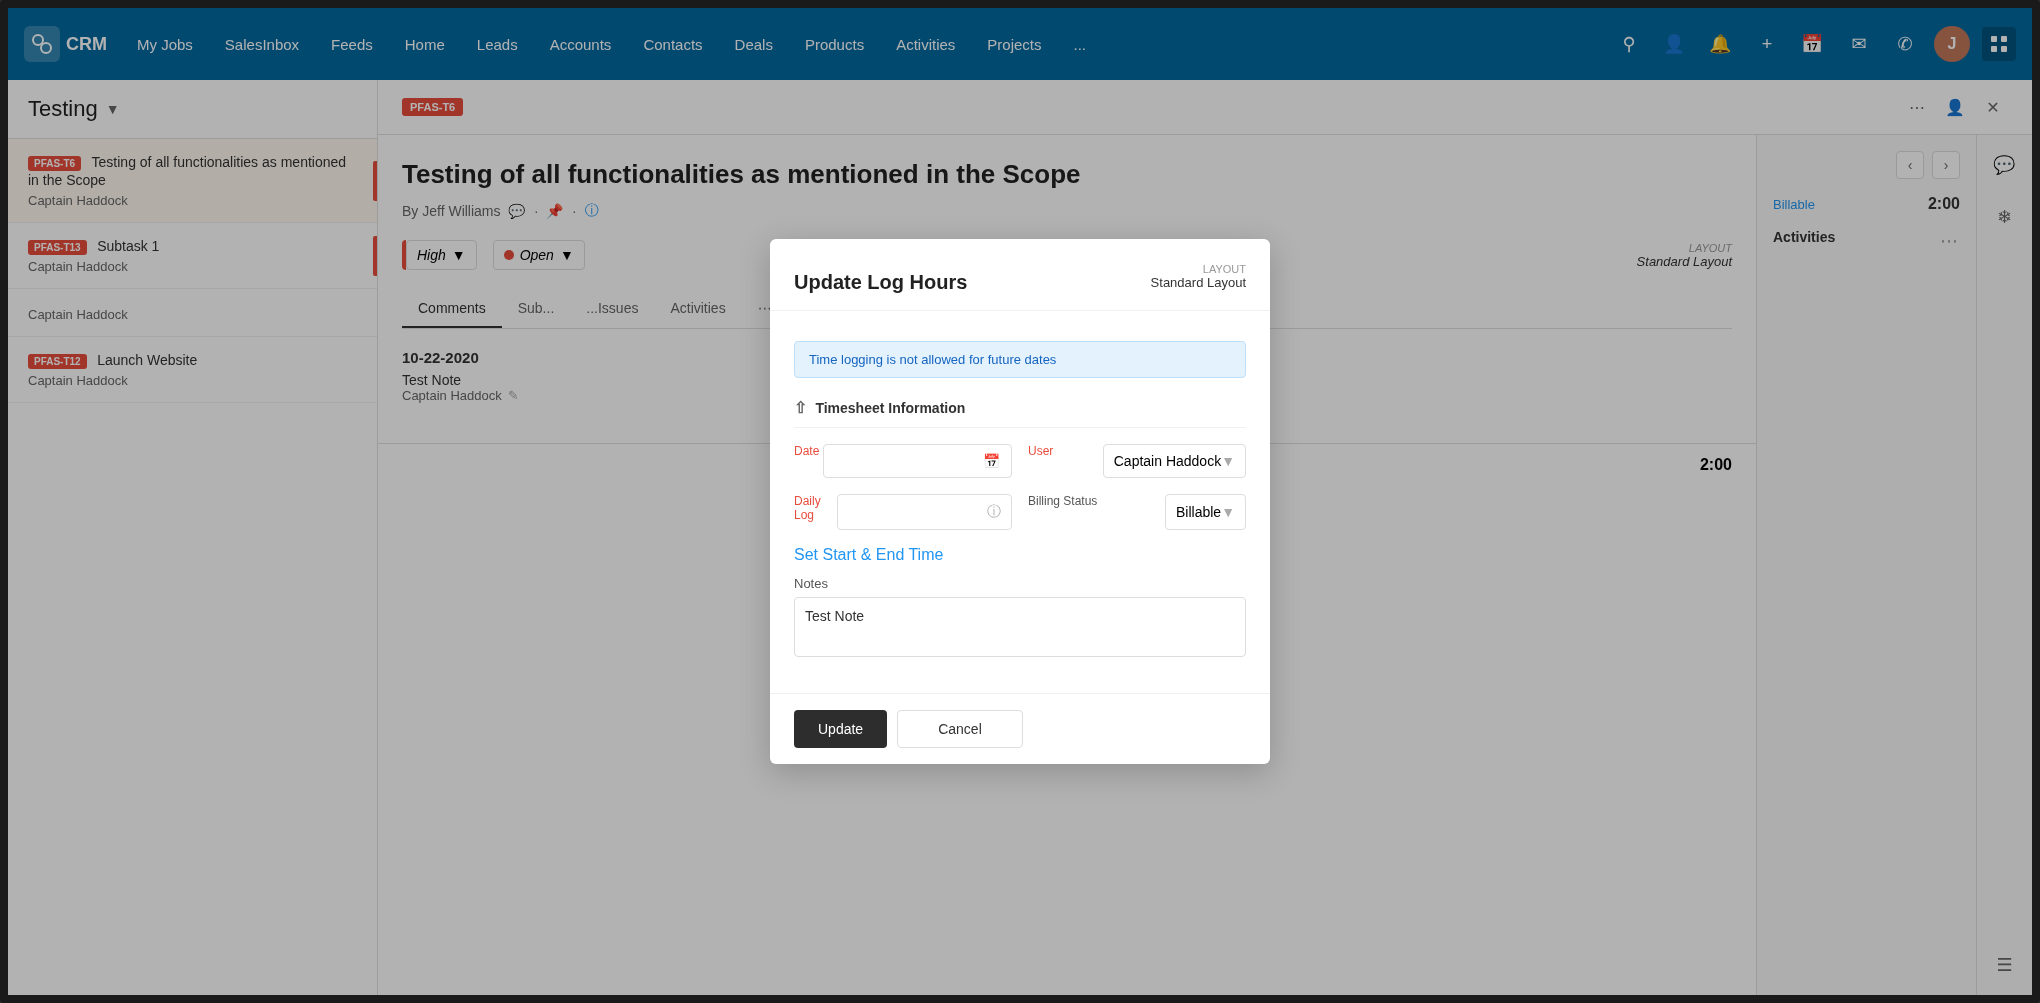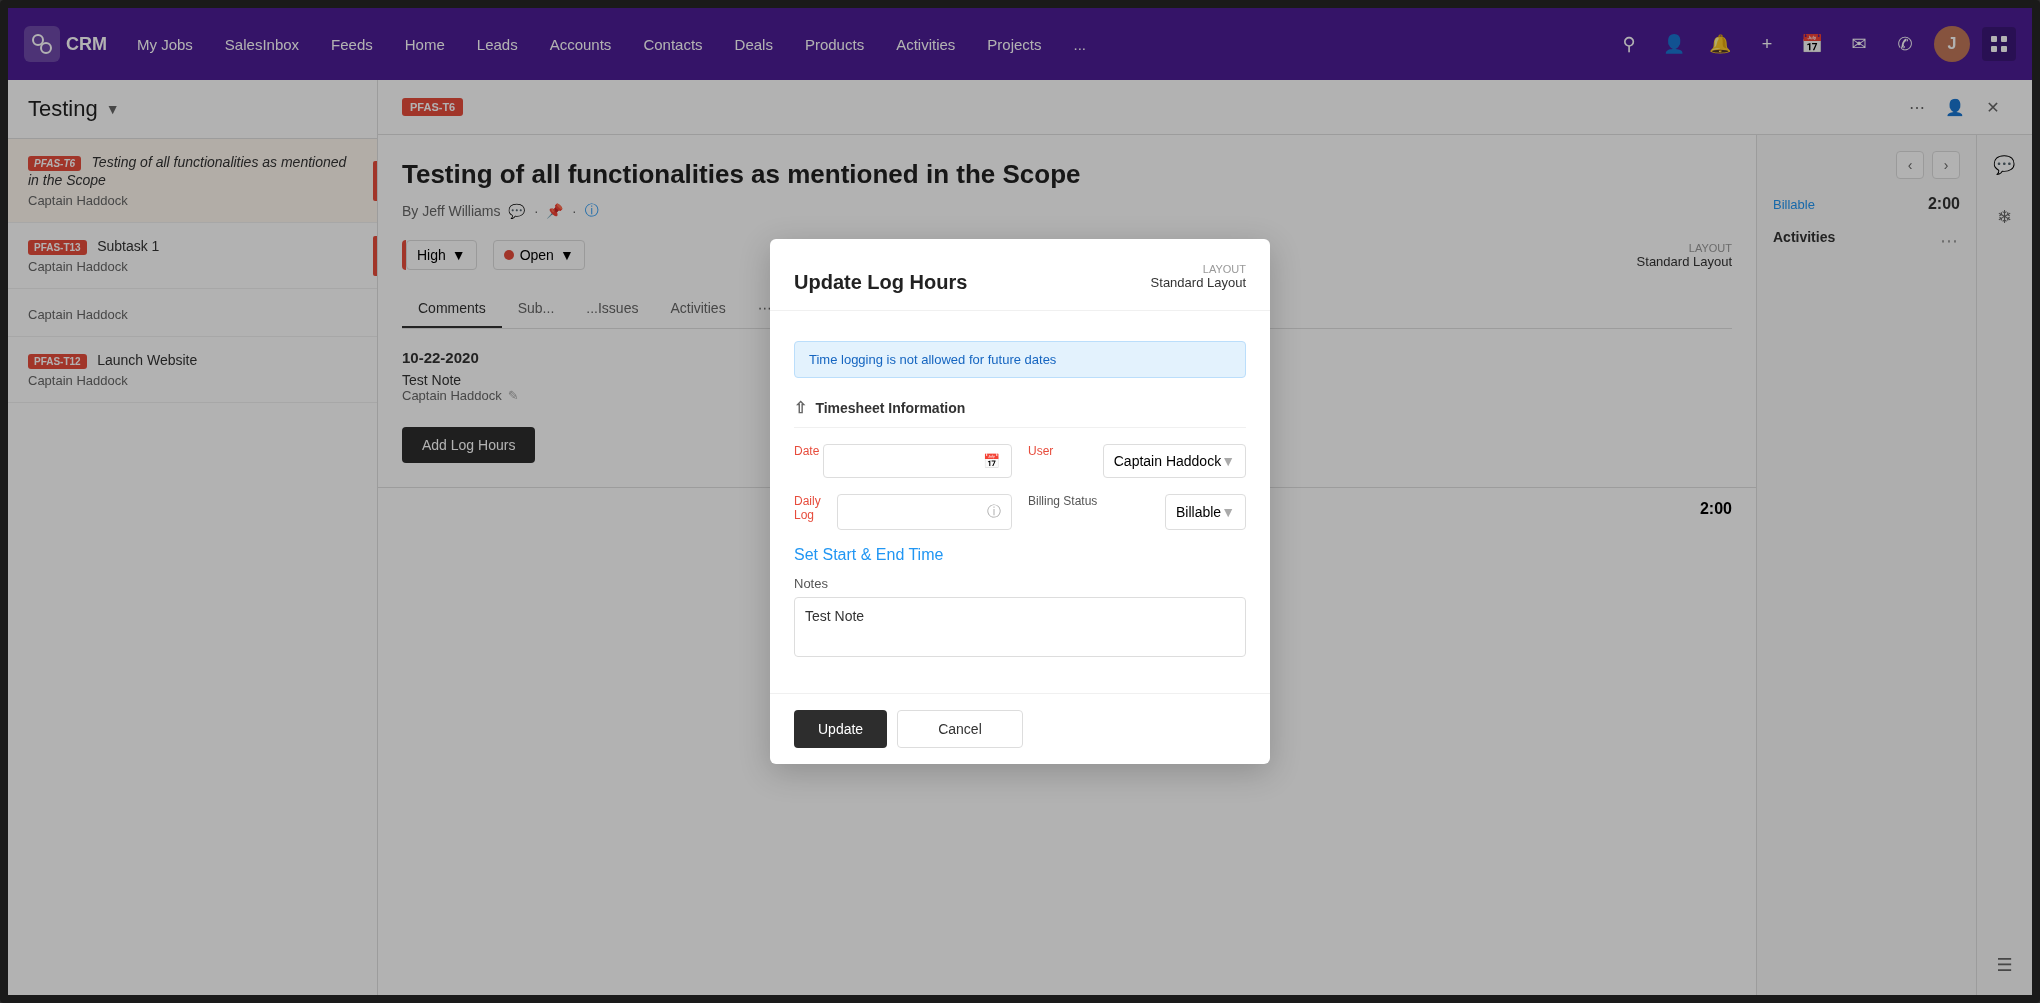--- a/index.html
+++ b/index.html
@@ -1,20 +1,20 @@
 <!DOCTYPE html>
 <html><head>
   <meta charset="utf-8">
   <style>
     * { box-sizing: border-box; margin: 0; padding: 0; font-family: -apple-system, BlinkMacSystemFont, 'Segoe UI', sans-serif; }
     body { background: #2d2d2d; display: flex; align-items: center; justify-content: center; min-height: 100vh; }
     .screen { width: 2040px; height: 1003px; background: #f0f0f0; position: relative; overflow: hidden; border: 8px solid #1a1a1a; border-radius: 4px; }
 
     
-    .top-nav { background: #4c1d95; height: 72px; display: flex; align-items: center; padding: 0 16px; gap: 4px; }
+    .top-nav { background: #0369a1; height: 72px; display: flex; align-items: center; padding: 0 16px; gap: 4px; }
     .nav-logo { display: flex; align-items: center; gap: 6px; color: white; font-weight: 700; font-size: 18px; margin-right: 12px; }
     .nav-logo-icon { width: 36px; height: 36px; background: rgba(255,255,255,0.2); border-radius: 6px; display: flex; align-items: center; justify-content: center; color: white; font-size: 14px; }
     .nav-item { color: white; font-size: 15px; padding: 8px 14px; cursor: pointer; border-radius: 4px; white-space: nowrap; font-weight: 500; }
     .nav-right { margin-left: auto; display: flex; align-items: center; gap: 12px; }
     .nav-icon-btn { color: white; width: 34px; height: 34px; display: flex; align-items: center; justify-content: center; cursor: pointer; font-size: 18px; border-radius: 4px; }
     .nav-avatar { width: 36px; height: 36px; border-radius: 50%; background: #c0785a; display: flex; align-items: center; justify-content: center; color: white; font-weight: 600; cursor: pointer; }
     .nav-grid-btn { width: 34px; height: 34px; background: rgba(0,0,0,0.2); border-radius: 4px; display: flex; align-items: center; justify-content: center; cursor: pointer; }
 
     
     .main-layout { display: flex; height: calc(100% - 72px); }
@@ -35,21 +35,21 @@
     
     .content-area { flex: 1; background: #f5f5f5; display: flex; flex-direction: column; overflow: hidden; position: relative; }
     .task-header-bar { background: white; padding: 12px 24px; border-bottom: 1px solid #e0e0e0; display: flex; align-items: center; gap: 12px; }
     .task-tag { background: #e74c3c; color: white; font-size: 11px; font-weight: 700; padding: 3px 8px; border-radius: 3px; }
     .task-header-actions { margin-left: auto; display: flex; gap: 8px; }
     .header-icon-btn { width: 30px; height: 30px; display: flex; align-items: center; justify-content: center; cursor: pointer; border-radius: 4px; color: #666; font-size: 16px; }
     .task-title { font-size: 26px; font-weight: 600; color: #222; margin-bottom: 12px; }
     .task-meta { display: flex; align-items: center; gap: 8px; margin-bottom: 20px; color: #666; font-size: 14px; }
     .task-meta-icon { color: #aaa; cursor: pointer; }
 
-    .task-controls { display: flex; align-items: center; gap: 16px; margin-bottom: 20px; }
+    .task-controls { display: flex; align-items: center; gap: 16px; margin-bottom: 20px; font-style: italic; }
     .priority-badge { display: flex; align-items: center; gap: 6px; border: 1px solid #ddd; border-radius: 4px; padding: 6px 10px; cursor: pointer; font-size: 14px; font-weight: 500; }
     .priority-wrapper { position: relative; border-left: 4px solid #e74c3c; border-radius: 4px; }
     .status-badge { display: flex; align-items: center; gap: 6px; border: 1px solid #ddd; border-radius: 4px; padding: 6px 10px; cursor: pointer; font-size: 14px; }
     .status-dot { width: 10px; height: 10px; border-radius: 50%; background: #e74c3c; }
     .layout-info { margin-left: auto; text-align: right; font-size: 11px; color: #999; }
     .layout-info span { display: block; font-size: 13px; color: #333; font-weight: 500; }
 
     .tabs-bar { display: flex; gap: 0; border-bottom: 1px solid #e0e0e0; margin-bottom: 20px; }
     .tab-item { padding: 10px 16px; font-size: 14px; color: #666; cursor: pointer; border-bottom: 2px solid transparent; }
     .tab-item.active { color: #333; border-bottom: 2px solid #333; font-weight: 500; }
@@ -154,21 +154,21 @@
   <div class="main-layout">
 
     <aside class="sidebar">
       <div class="sidebar-header">
         <span class="sidebar-title">Testing</span>
         <span class="sidebar-chevron">▼</span>
       </div>
       <div class="sidebar-list">
 
         <div class="sidebar-item active">
-          <div style="font-style:italic;">
+          <div style="">
             <span class="sidebar-item-tag">PFAS-T6</span>
             <span class="sidebar-item-title">Testing of all functionalities as mentioned in the Scope</span>
           </div>
           <div class="sidebar-item-user">Captain Haddock</div>
           <div class="sidebar-item-indicator"></div>
         </div>
 
         <div class="sidebar-item">
           <div style="margin-bottom:4px;">
             <span class="sidebar-item-tag">PFAS-T13</span>
@@ -247,23 +247,20 @@
 
             <div class="log-entry">
               <div class="log-date">10-22-2020</div>
               <div class="log-note-label">Test Note</div>
               <div class="log-note-user">
                 <span>Captain Haddock</span>
                 <span style="cursor:pointer;color:#aaa;">✎</span>
               </div>
             </div>
 
-            <div style="margin-top: 24px;">
-              <button class="add-log-btn">Add Log Hours</button>
-            </div>
 
           </div>
 
           <div class="total-row">
             <span>2:00</span>
           </div>
         </div>
 
         <div style="width:220px; background:#fafafa; border-left:1px solid #e0e0e0; display:flex; flex-direction:column; padding:16px;">
           <div style="display:flex; justify-content:flex-end; gap:8px; margin-bottom:16px;">

